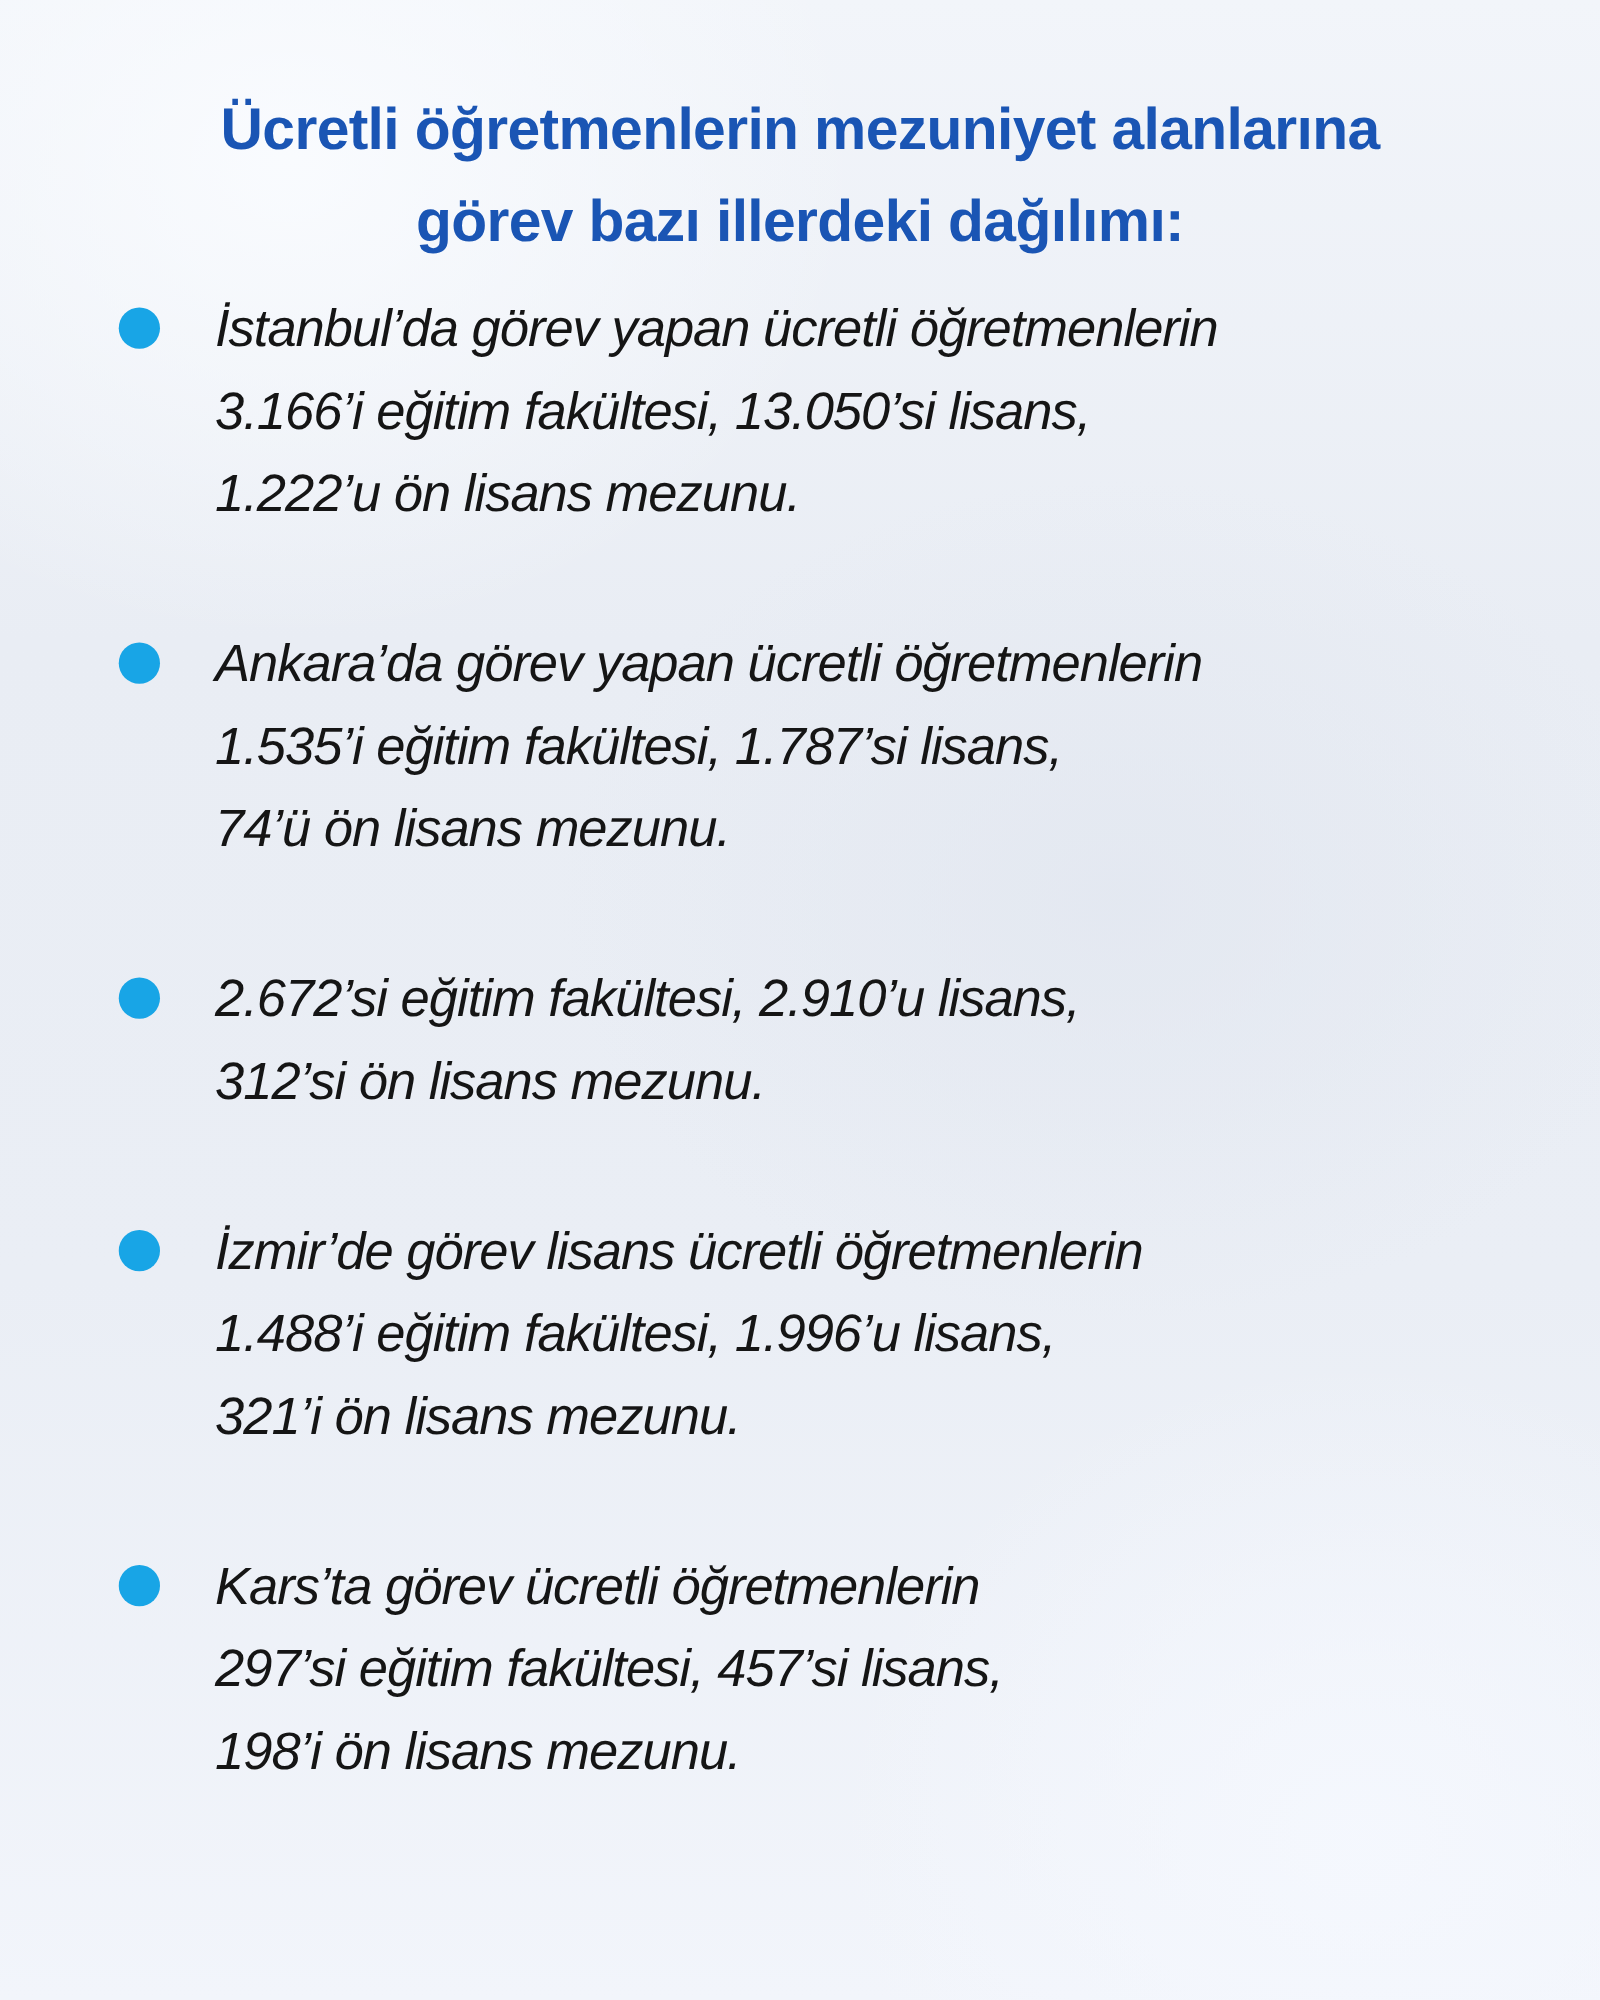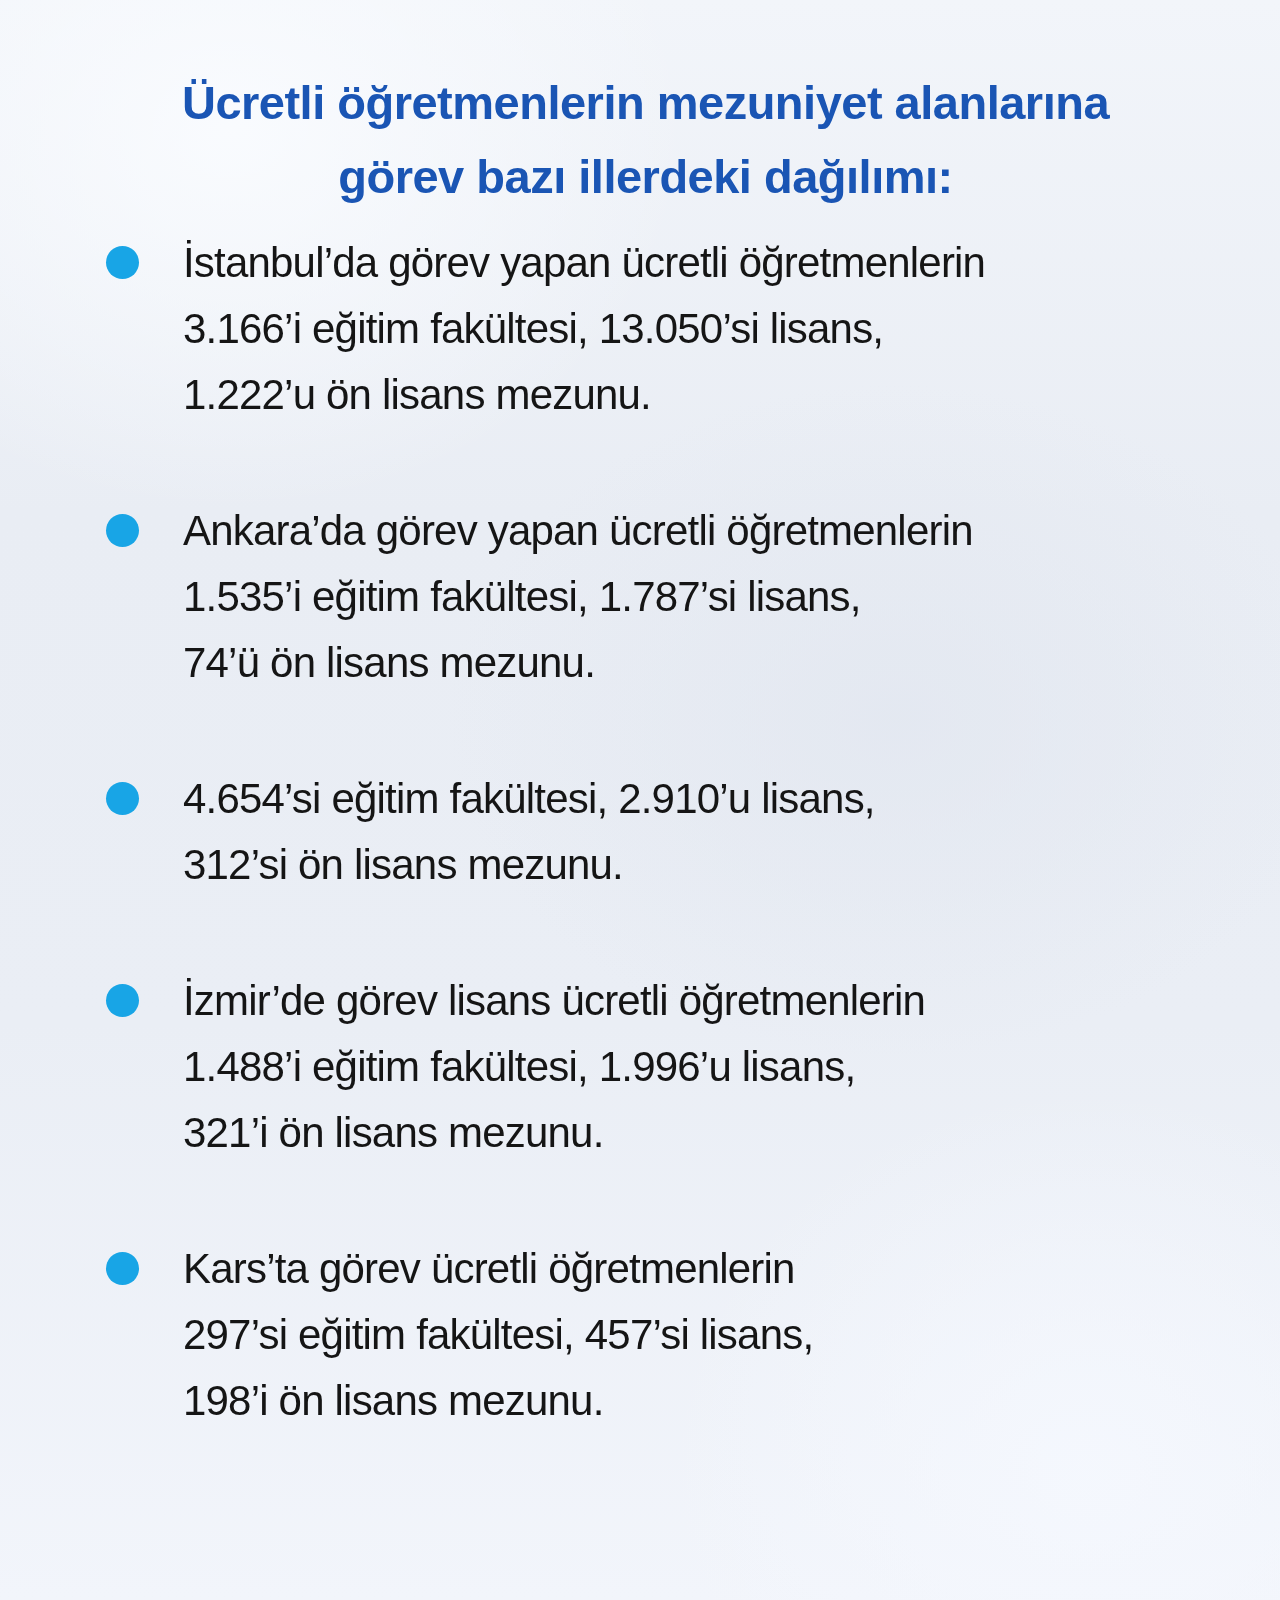--- a/index.html
+++ b/index.html
@@ -15,38 +15,38 @@
       radial-gradient(ellipse 60% 40% at 18% 8%, rgba(250,252,255,0.9) 0%, rgba(250,252,255,0) 60%),
       radial-gradient(ellipse 55% 40% at 85% 92%, rgba(245,248,254,0.9) 0%, rgba(245,248,254,0) 60%),
       radial-gradient(ellipse 50% 30% at 70% 45%, rgba(226,231,240,0.8) 0%, rgba(226,231,240,0) 70%),
       linear-gradient(180deg, #f2f5fa 0%, #e9edf4 32%, #eaeef5 64%, #f2f5fb 100%);
   }
   .poster {
     box-sizing: border-box;
     width: 1280px;
     height: 1600px;
     padding-top: 66px;
-    padding-left: 11px;
   }
   .title {
     text-align: center;
     color: #1a55b4;
     font-weight: 800;
     font-size: 47px;
     line-height: 74px;
     letter-spacing: -0.5px;
     margin: 0 40px;
   }
   .title .title-line {
     display: block;
   }
   .bullet-list {
     margin-top: 16px;
     padding-left: 95px;
     padding-right: 55px;
+    font-style: italic;
   }
   .bullet-item {
     display: flex;
     align-items: flex-start;
     margin-bottom: 70px;
   }
   .bullet-dot {
     flex: 0 0 auto;
     width: 33px;
     height: 33px;
@@ -92,21 +92,21 @@
       <div class="bullet-text">
         <span class="bullet-line">Ankara’da görev yapan ücretli öğretmenlerin</span>
         <span class="bullet-line">1.535’i eğitim fakültesi, 1.787’si lisans,</span>
         <span class="bullet-line">74’ü ön lisans mezunu.</span>
       </div>
     </div>
 
     <div class="bullet-item">
       <span class="bullet-dot"></span>
       <div class="bullet-text">
-        <span class="bullet-line">4.654’si eğitim fakültesi, 2.910’u lisans,</span>
+        <span class="bullet-line">2.672’si eğitim fakültesi, 2.910’u lisans,</span>
         <span class="bullet-line">312’si ön lisans mezunu.</span>
       </div>
     </div>
 
     <div class="bullet-item">
       <span class="bullet-dot"></span>
       <div class="bullet-text">
         <span class="bullet-line">İzmir’de görev lisans ücretli öğretmenlerin</span>
         <span class="bullet-line">1.488’i eğitim fakültesi, 1.996’u lisans,</span>
         <span class="bullet-line">321’i ön lisans mezunu.</span>

